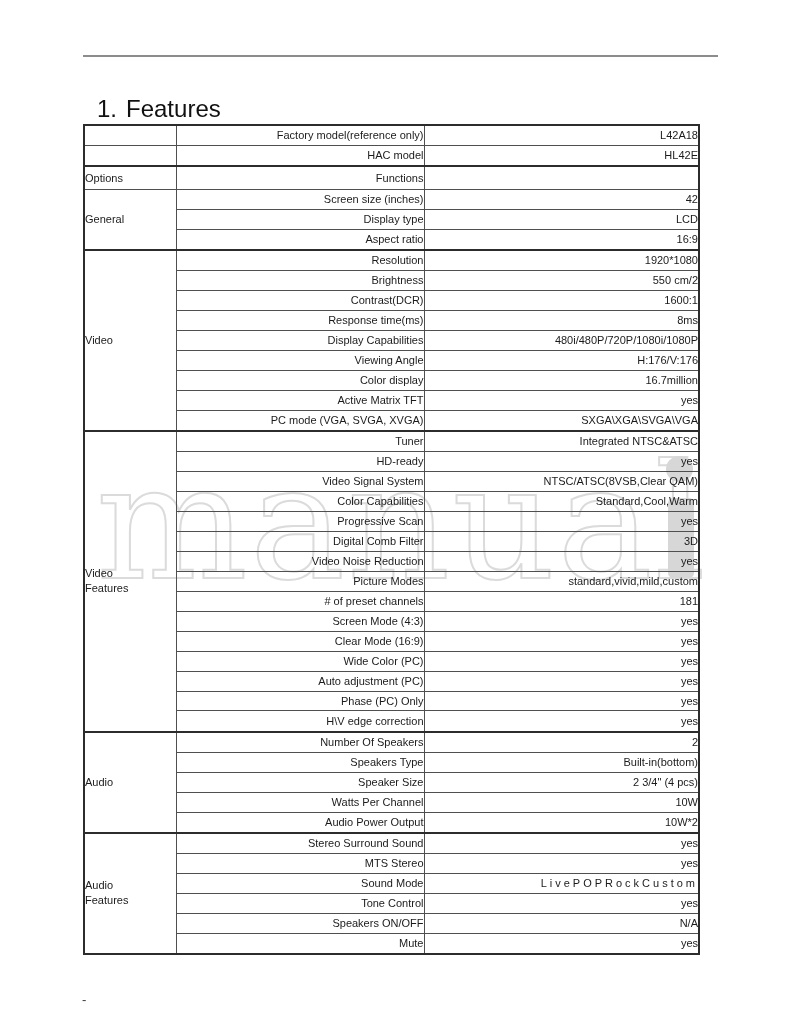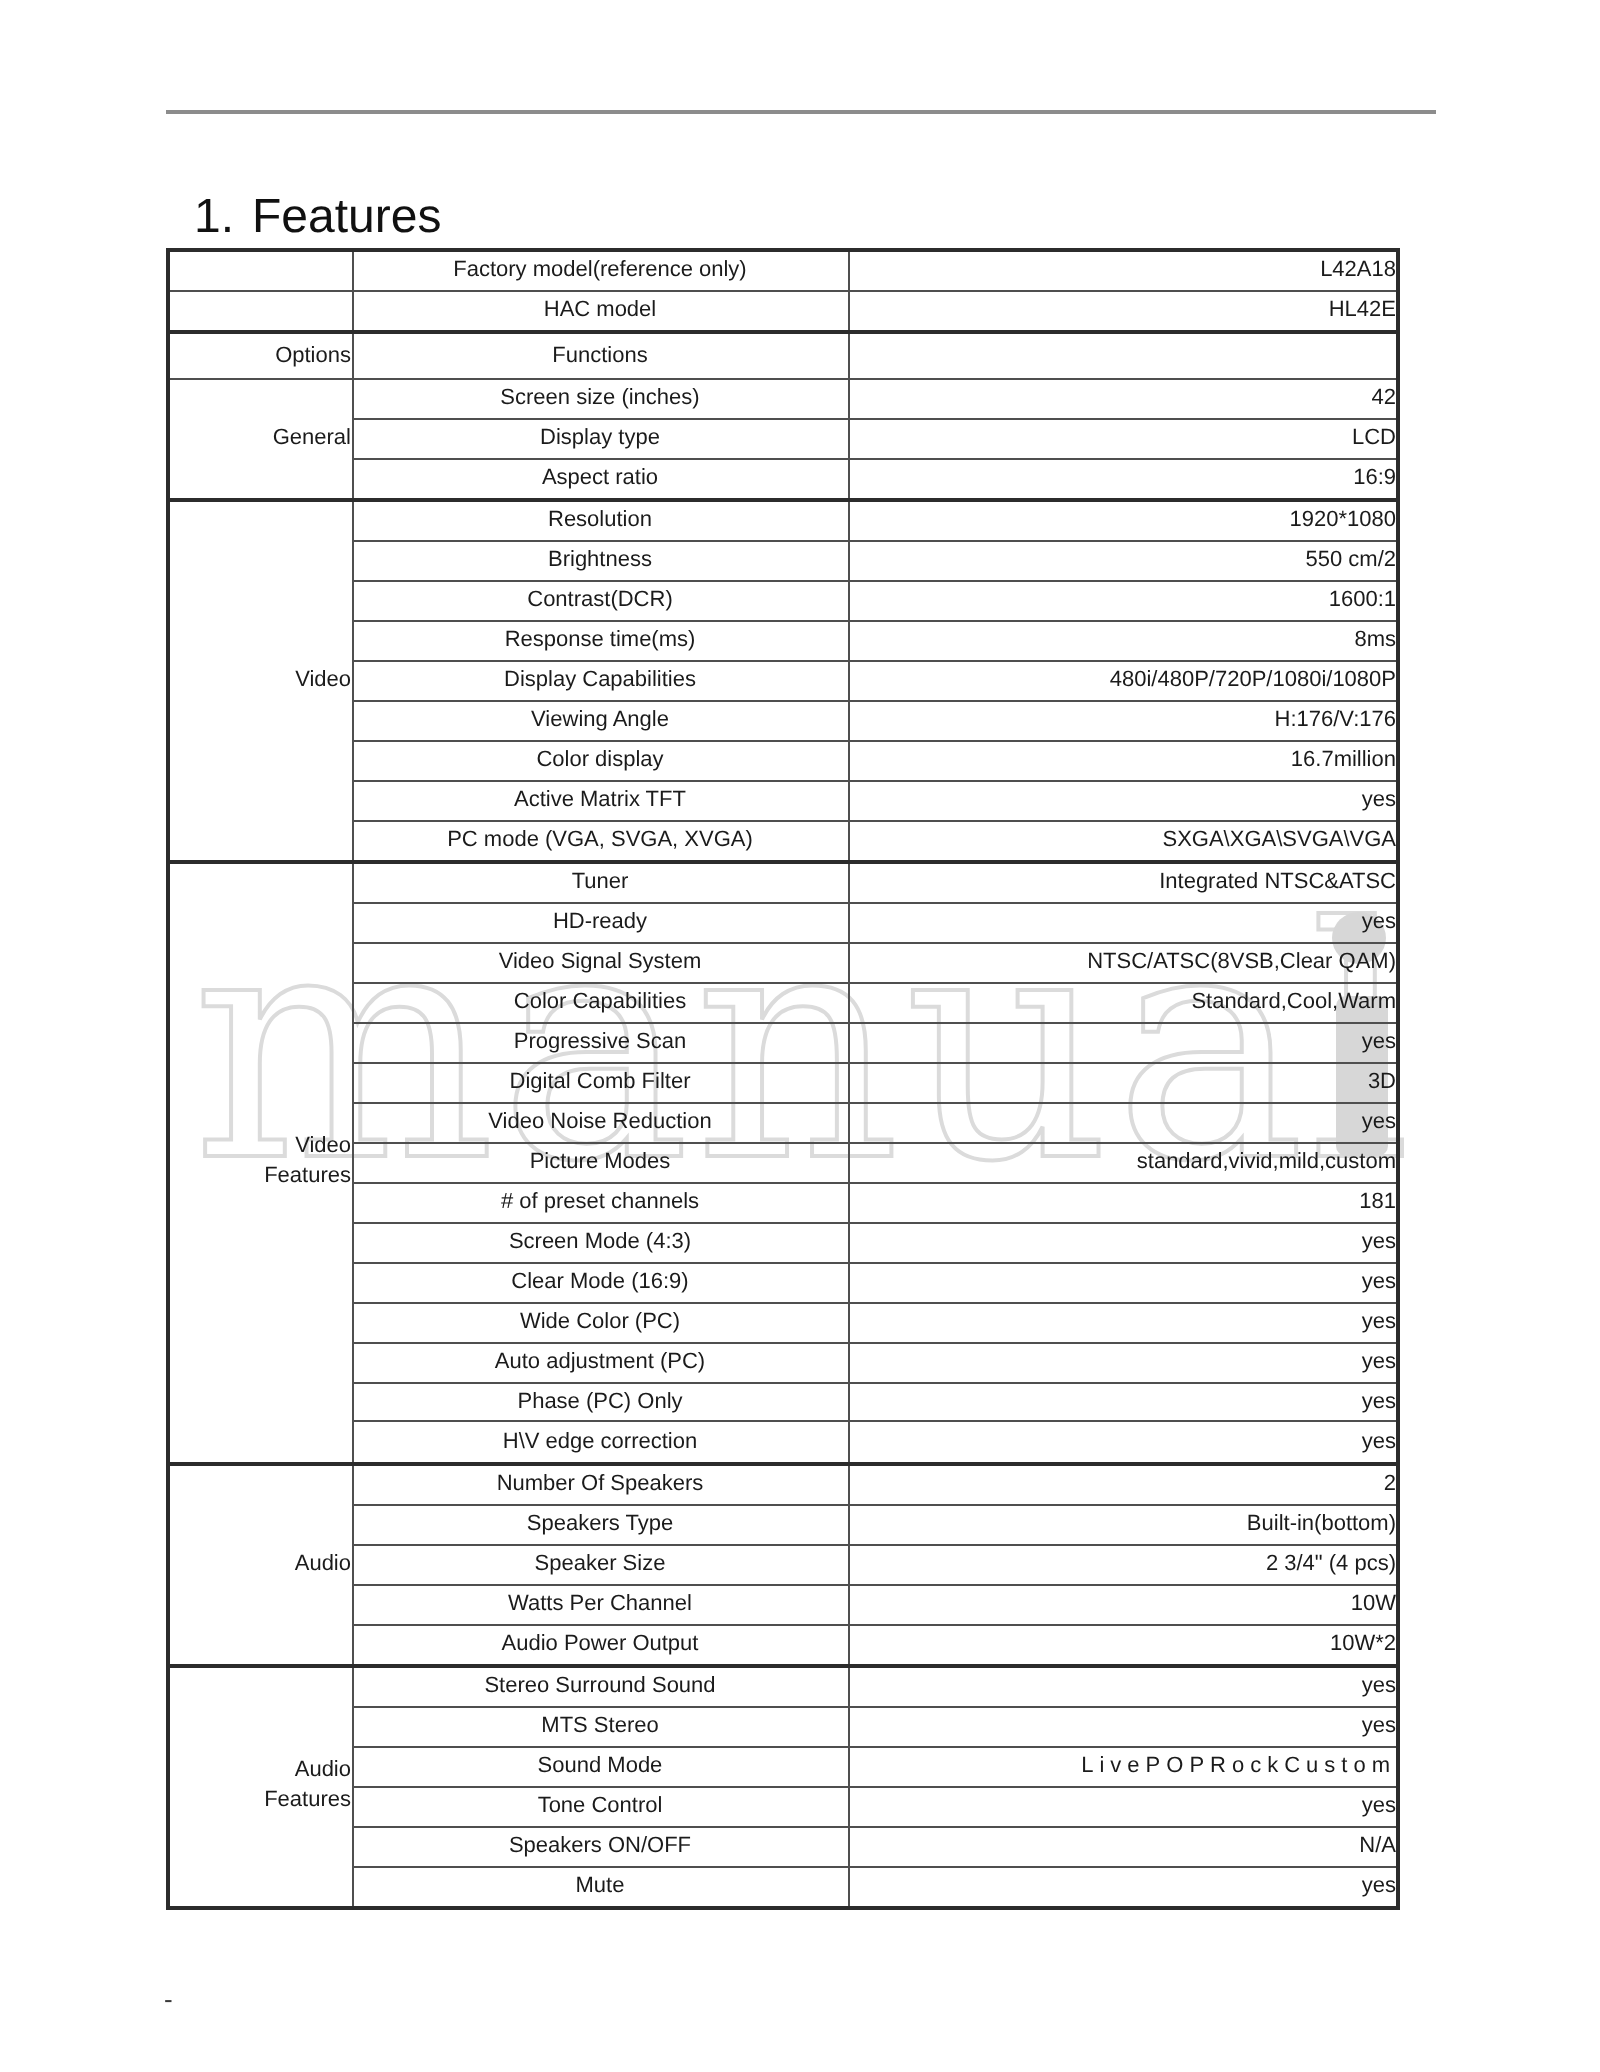--- a/index.html
+++ b/index.html
@@ -38,23 +38,23 @@
     border-collapse:collapse; table-layout:fixed;
     width:615px; height:831px;
     border:2px solid #2c2c2c;
     background:transparent;
   }
   table.spec td {
     border:1px solid #4f4f4f;
     font-size:11px; line-height:13px; color:#1b1b1b;
     padding:0; overflow:hidden;
   }
-  td.feat { text-align:center; padding-left:5px; }
+  td.feat { text-align:right; padding-left:5px; }
   td.val  { text-align:right;margin-top:24px; }
-  td.cat  { text-align:right; vertical-align:middle; }
+  td.cat  { text-align:left; vertical-align:middle; }
   .cat-label { display:inline-block; max-width:64px; line-height:15px; }
   tr.thick-top > td { border-top:2px solid #2c2c2c; }
   td.hr { border-bottom:2px solid #2c2c2c; }
   td.spaced { letter-spacing:3px; }
   
   .footer-dash {
     position:absolute; left:82px; top:992px;
     font-size:13px; color:#3a3a3a;
   }
 </style>

